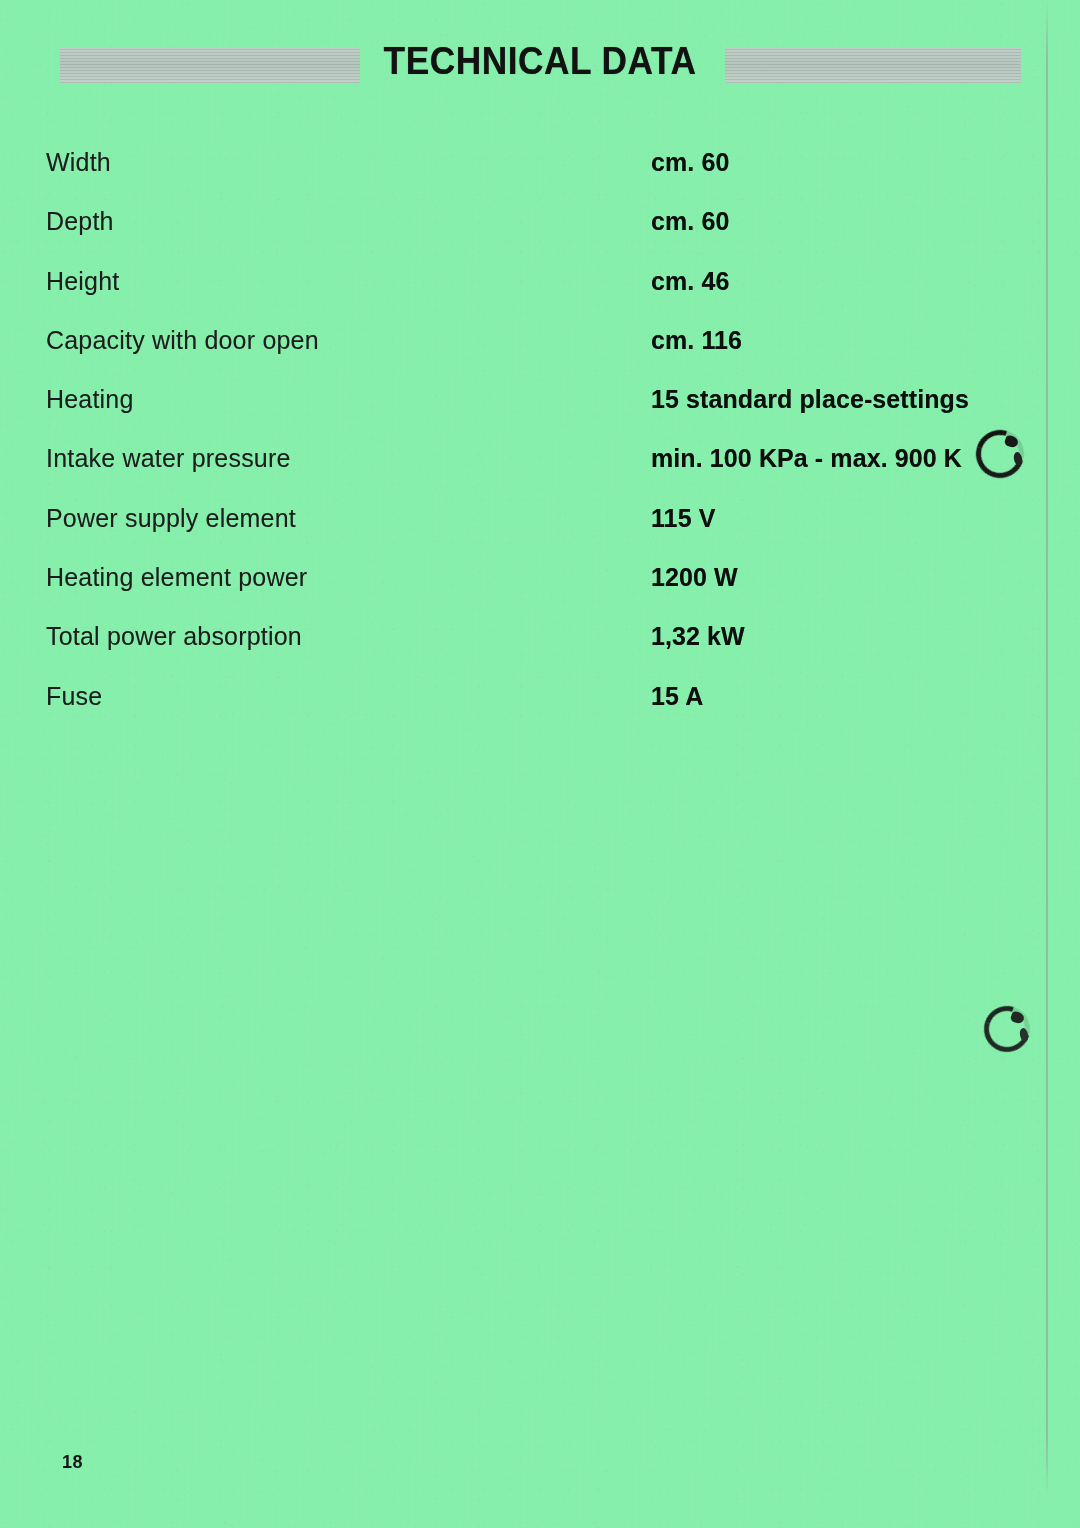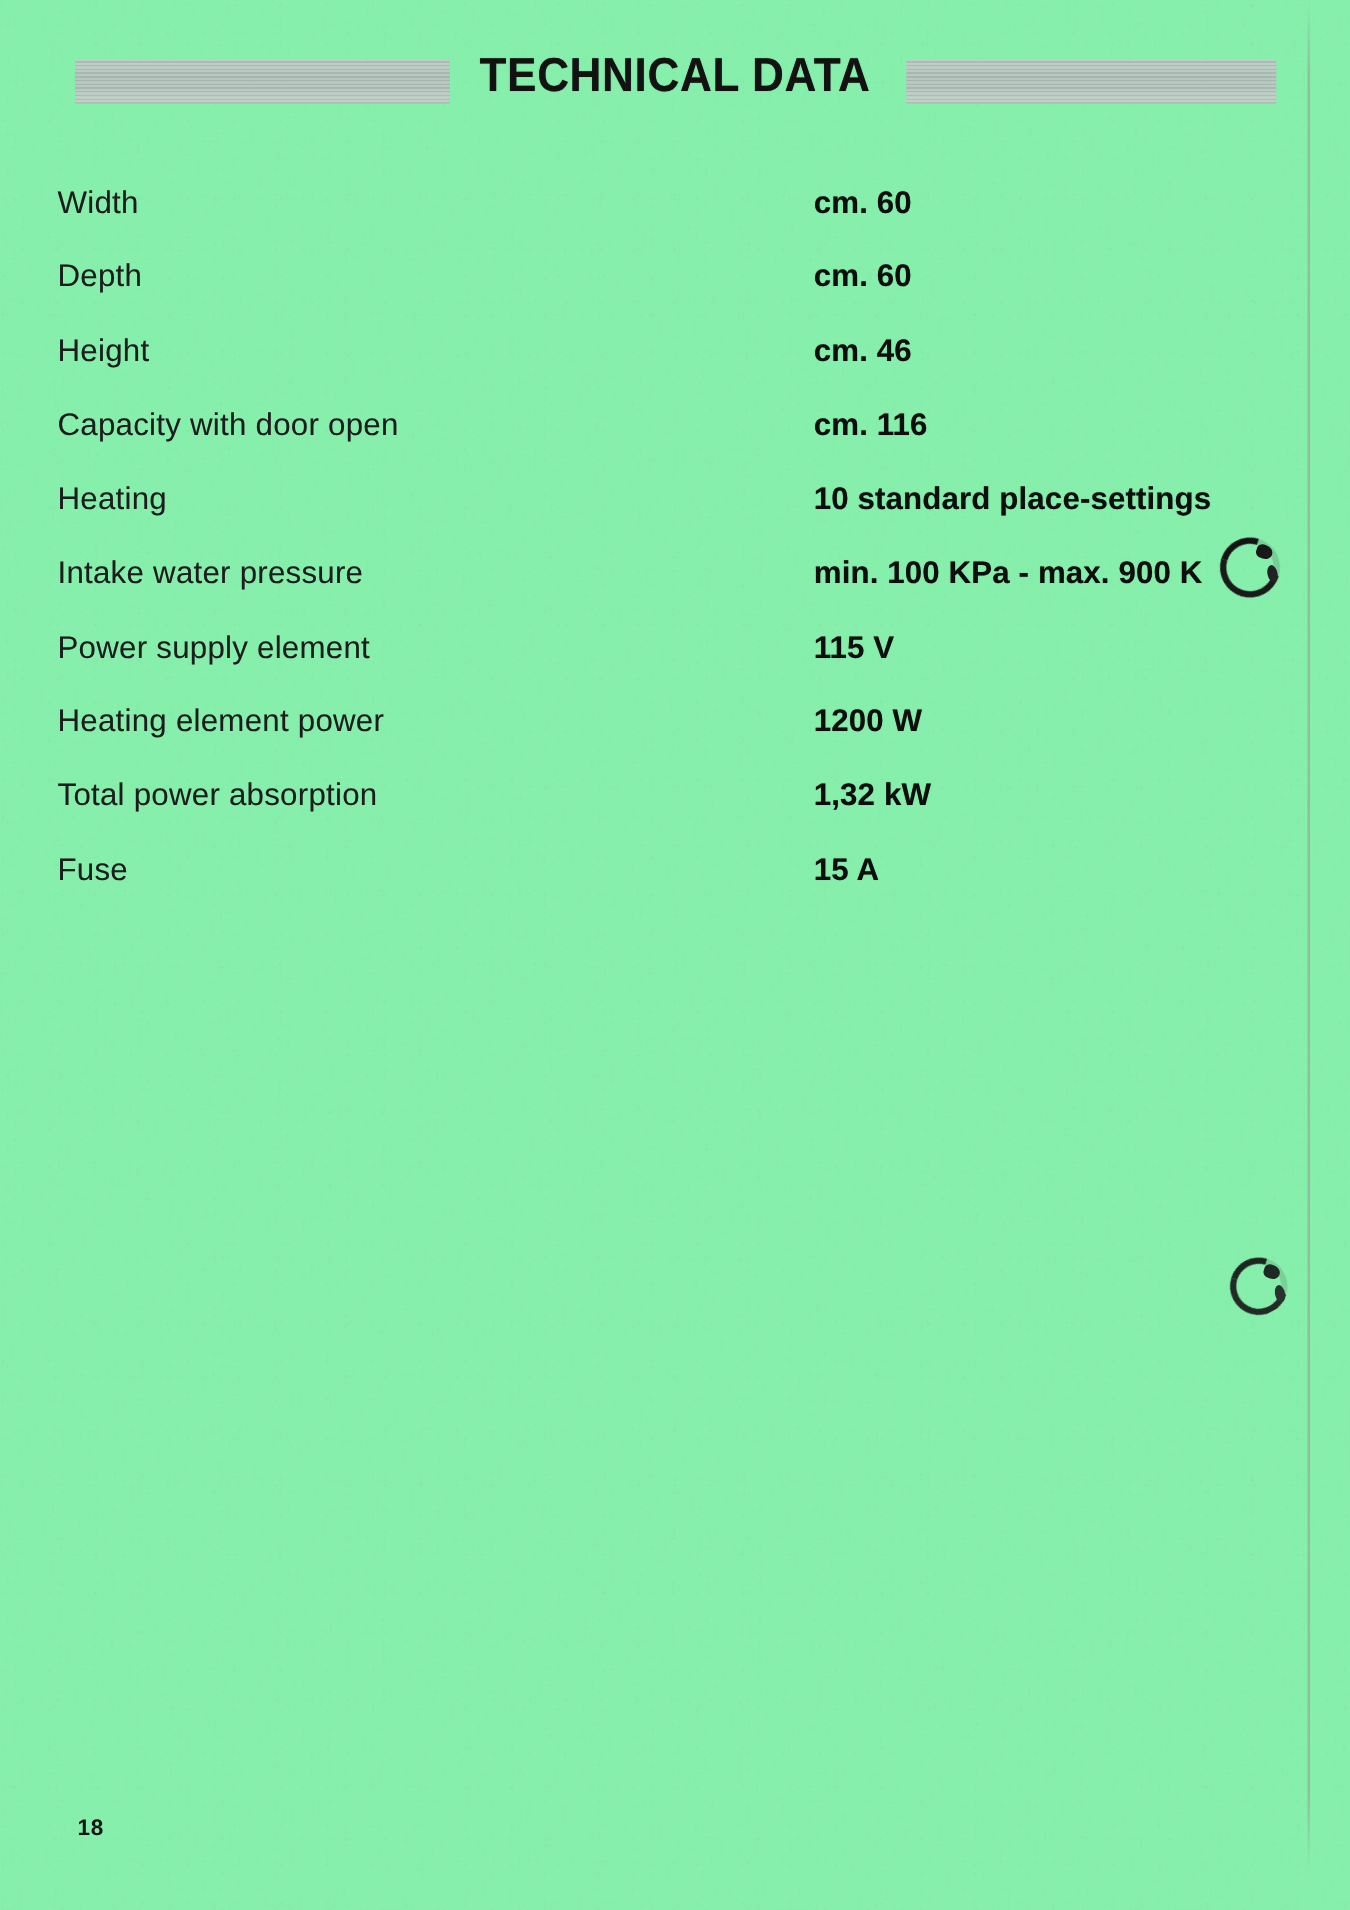--- a/index.html
+++ b/index.html
@@ -218,21 +218,21 @@
       <span class="spec-value">cm. 46</span>
     </div>
 
     <div class="spec-row">
       <span class="spec-label">Capacity with door open</span>
       <span class="spec-value">cm. 116</span>
     </div>
 
     <div class="spec-row">
       <span class="spec-label">Heating</span>
-      <span class="spec-value">10 standard place-settings</span>
+      <span class="spec-value">15 standard place-settings</span>
     </div>
 
     <div class="spec-row">
       <span class="spec-label">Intake water pressure</span>
       <span class="spec-value">min. 100 KPa - max. 900 K</span>
     </div>
 
     <div class="spec-row">
       <span class="spec-label">Power supply element</span>
       <span class="spec-value">115 V</span>

